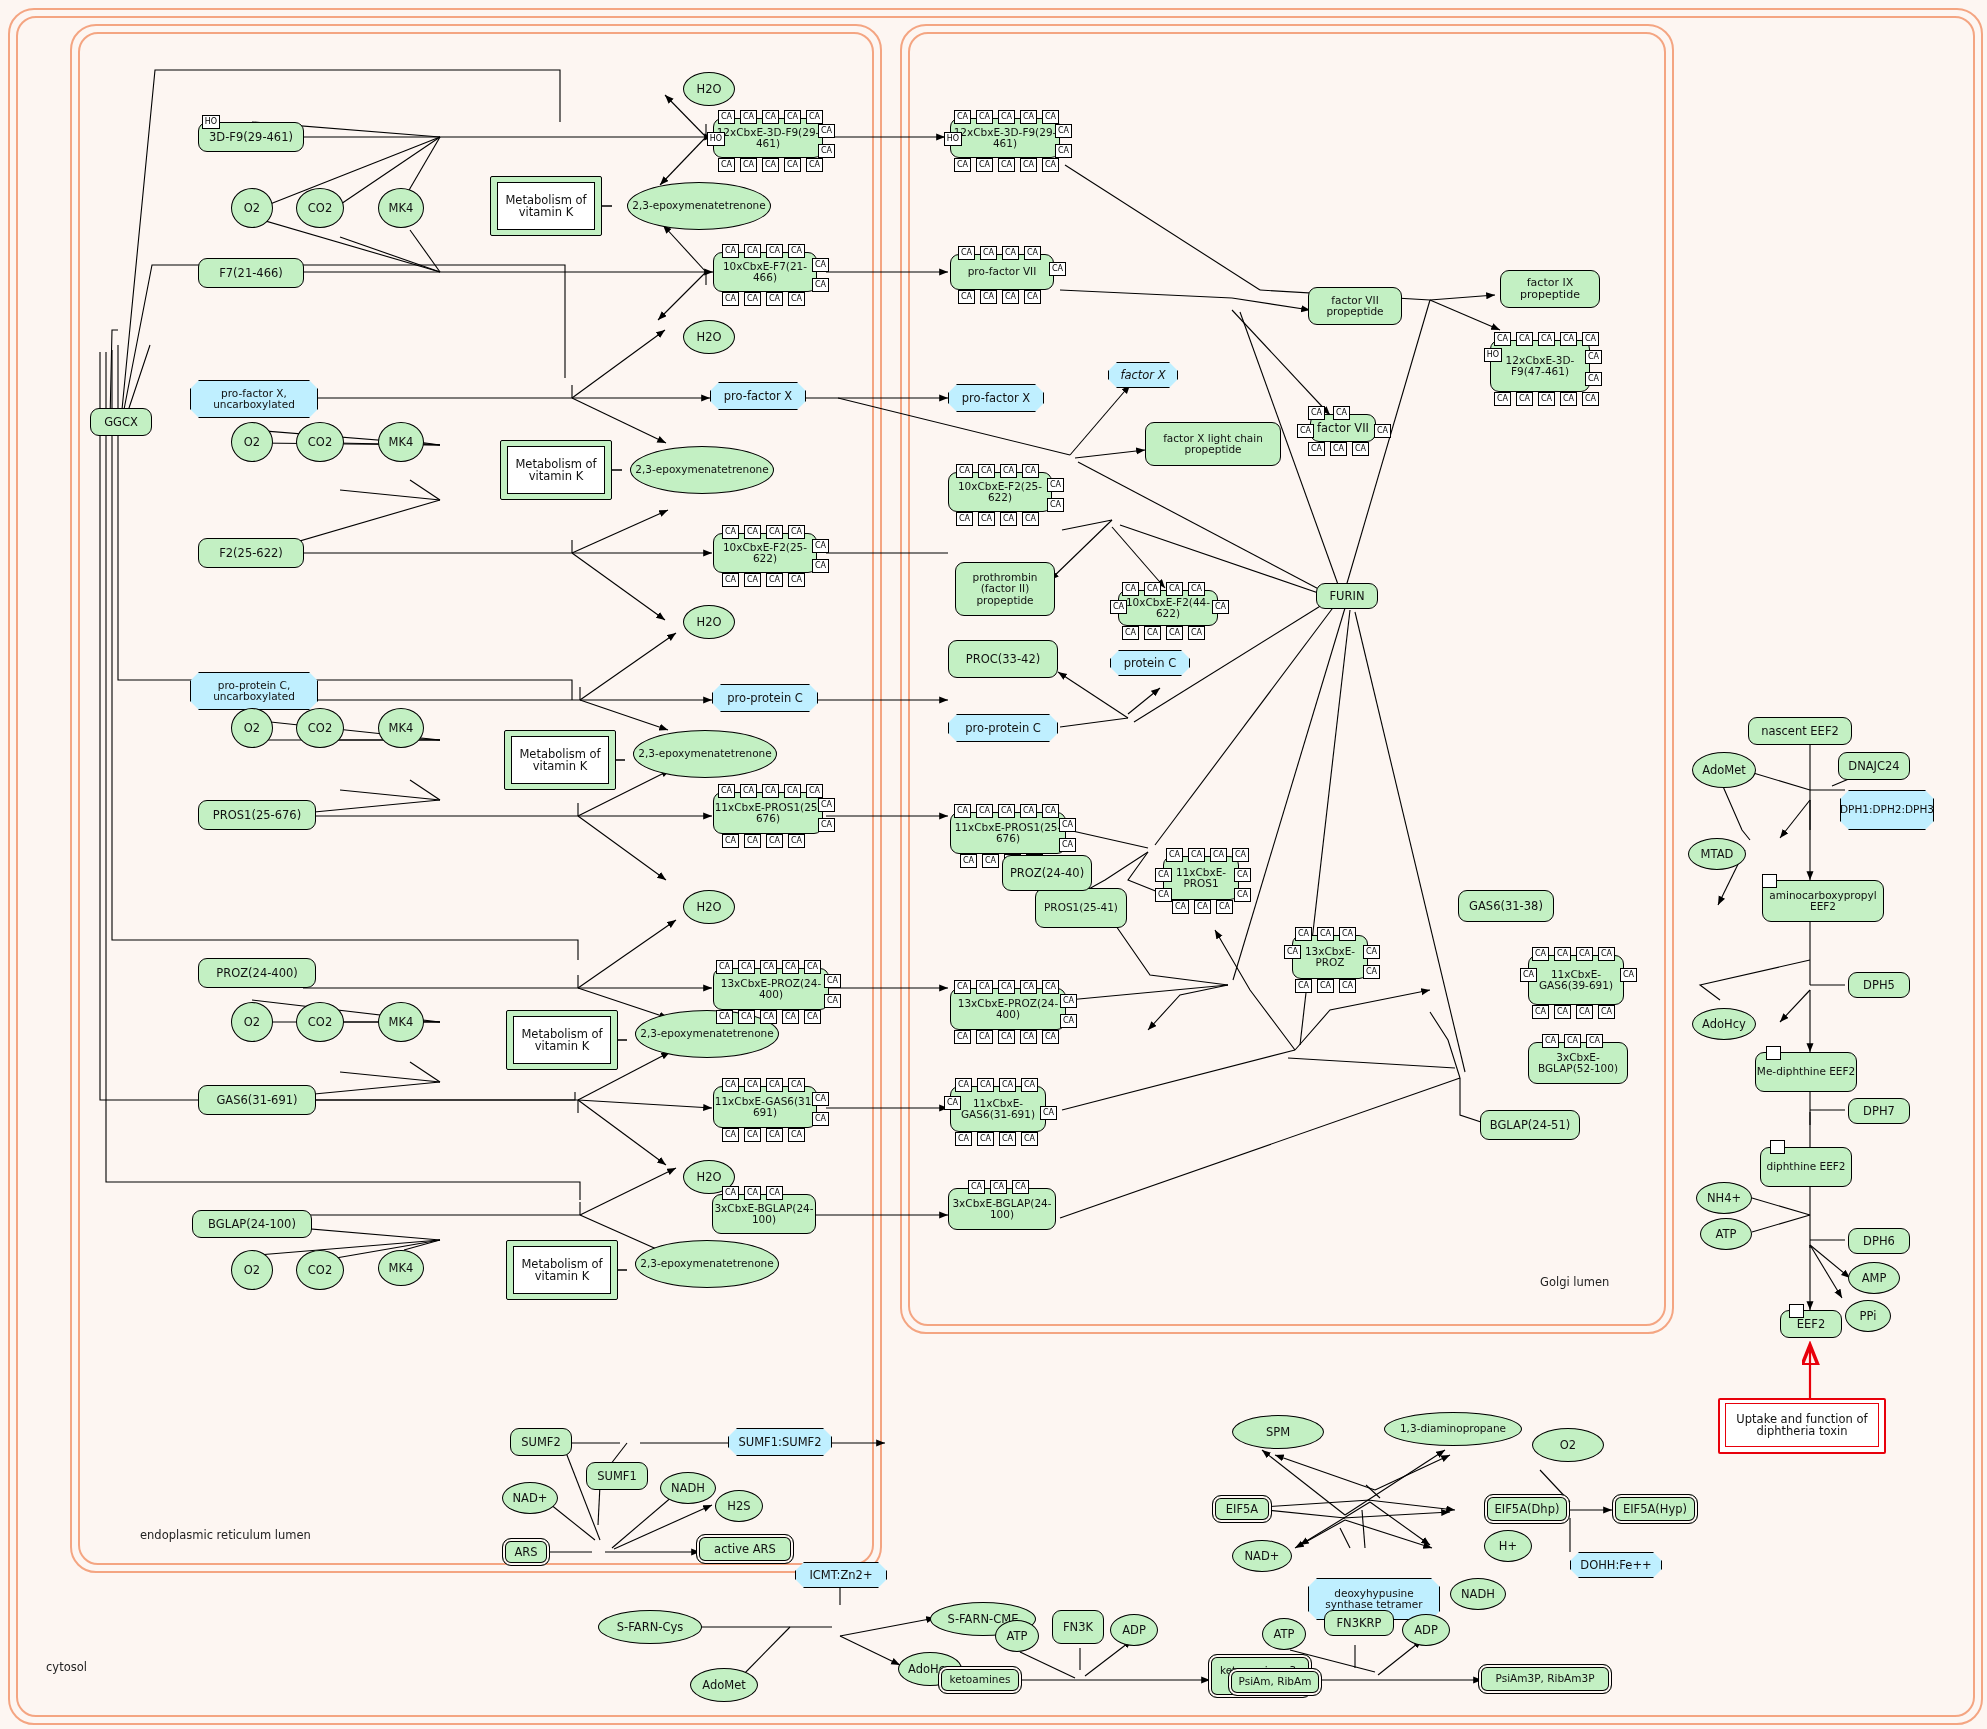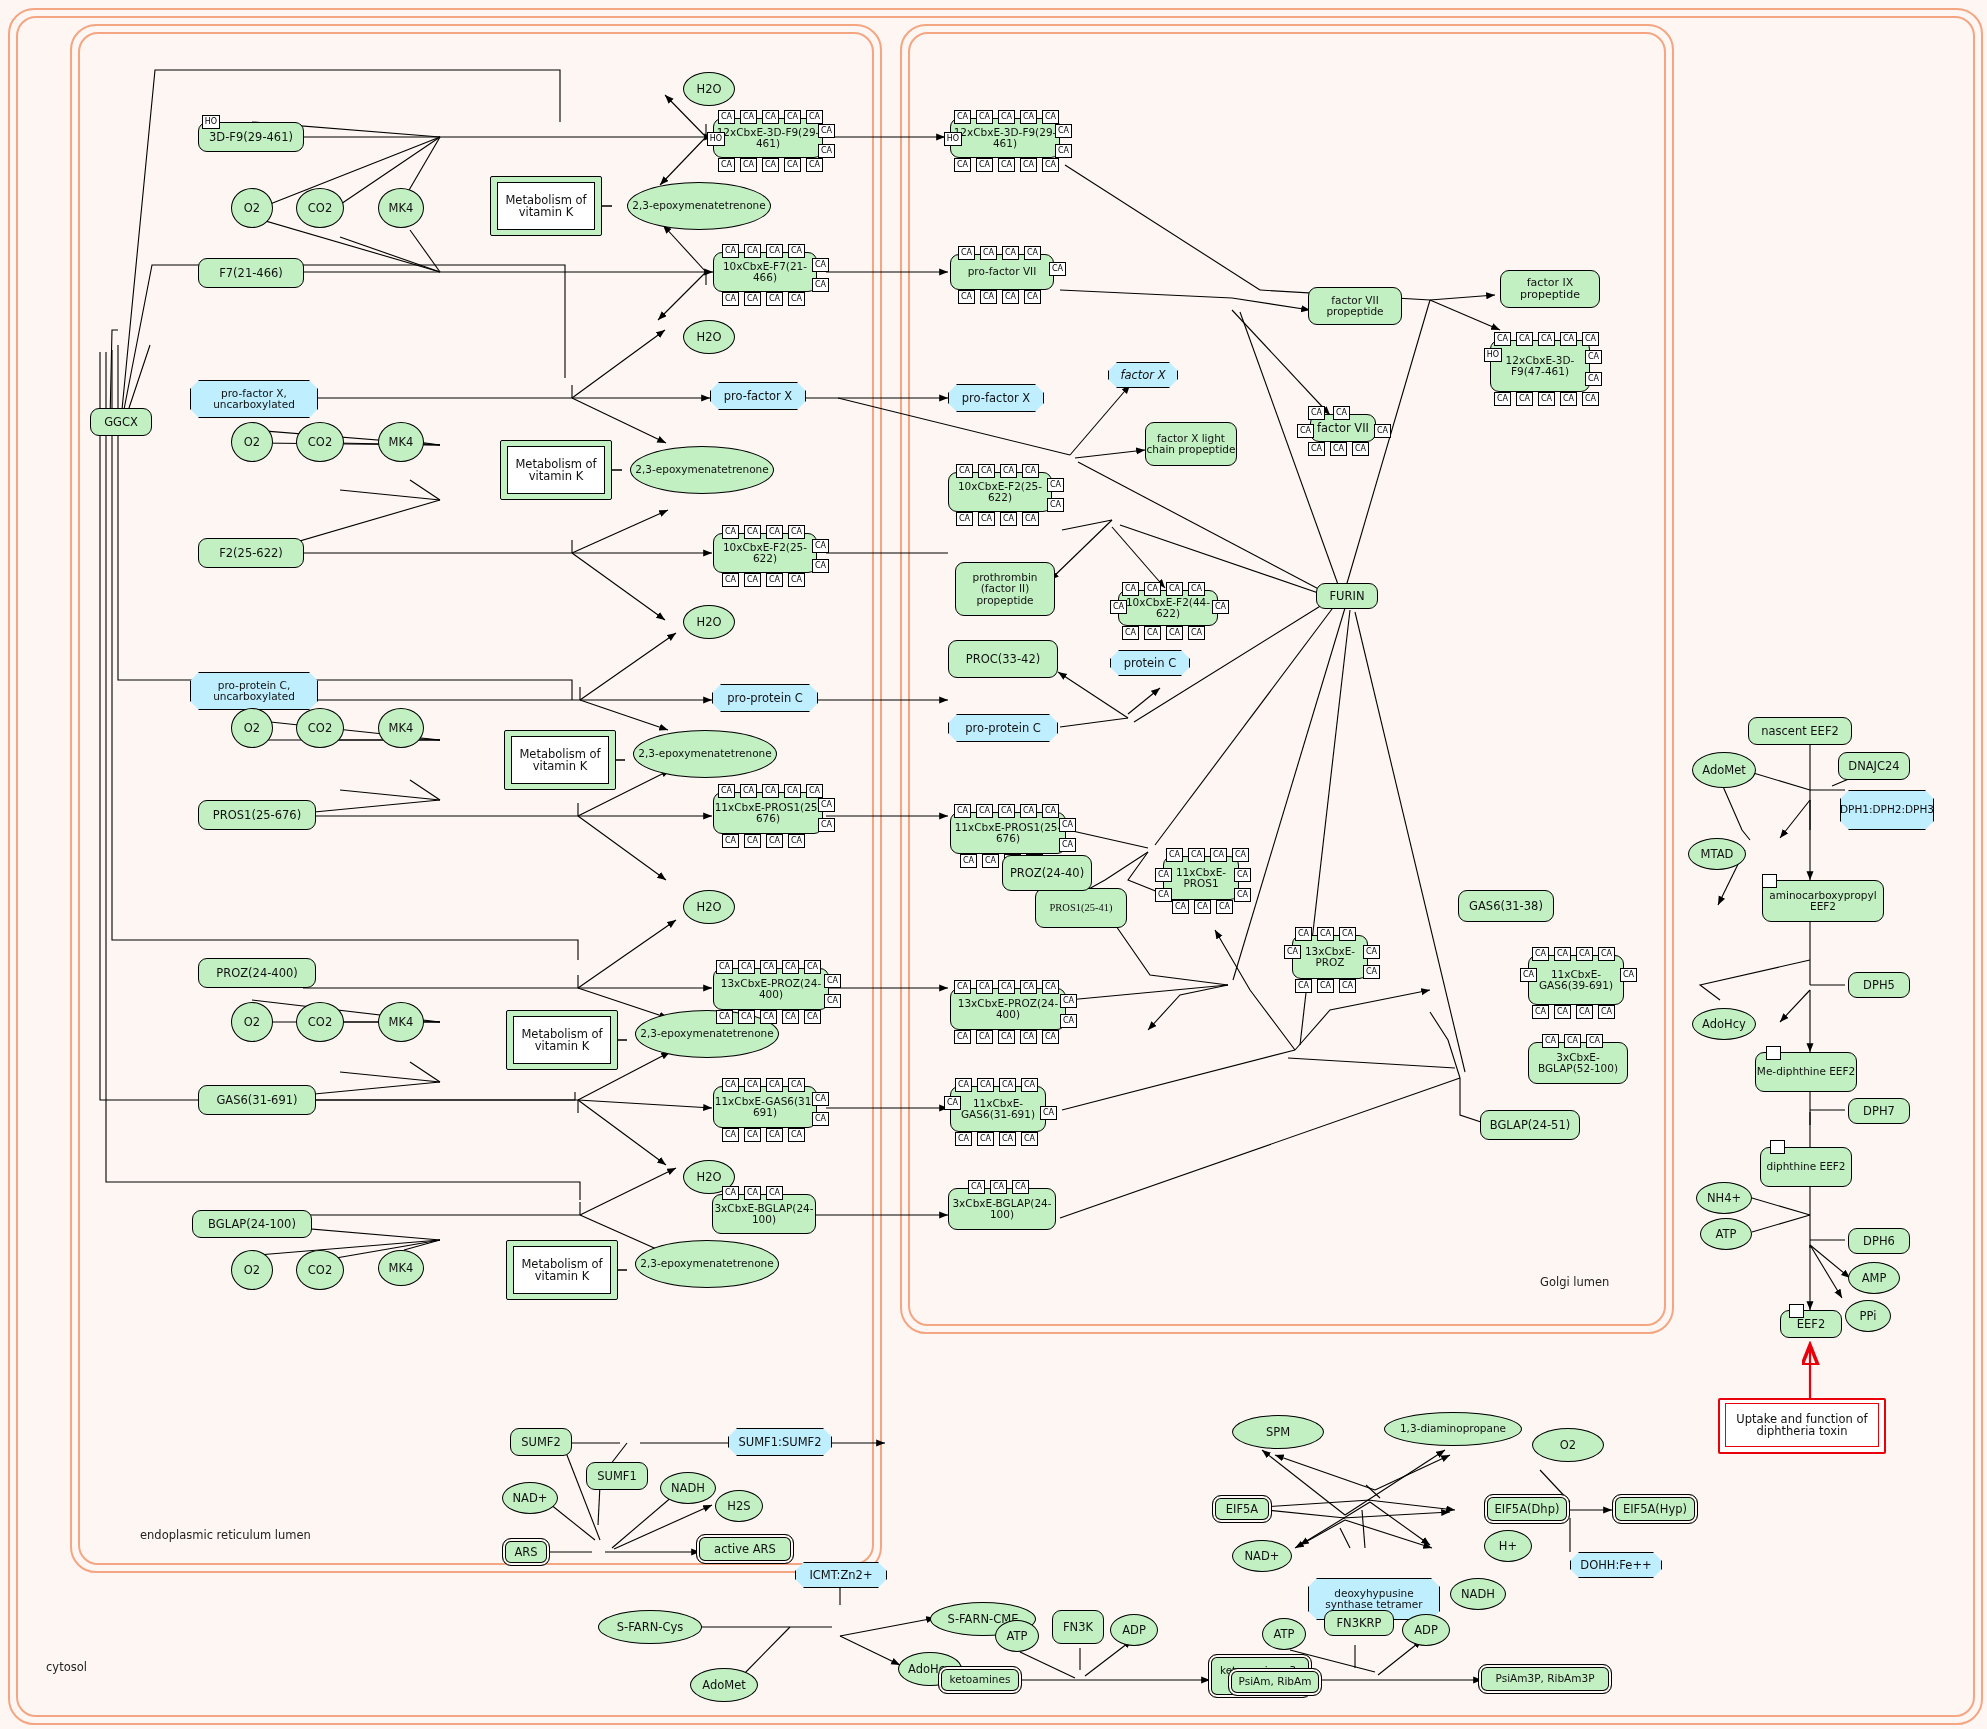--- a/index.html
+++ b/index.html
@@ -484,21 +484,21 @@
   <div class="ca" style="left:1002px;top:246px;">CA</div>
     <div class="ca" style="left:1024px;top:246px;">CA</div>
   <div class="ca" style="left:1049px;top:262px;">CA</div>
   <div class="ca" style="left:958px;top:290px;">CA</div>
     <div class="ca" style="left:980px;top:290px;">CA</div>
   <div class="ca" style="left:1002px;top:290px;">CA</div>
     <div class="ca" style="left:1024px;top:290px;">CA</div>
 
   <div class="node cplx" style="left:948px;top:384px;width:96px;height:28px;">pro-factor X</div>
   <div class="node cplx" style="left:1108px;top:362px;width:70px;height:26px;font-style:italic;">factor X</div>
-  <div class="node prot" style="left:1145px;top:422px;width:92px;height:44px;font-size:10.5px;">factor X light chain propeptide</div>
+  <div class="node prot" style="left:1145px;top:422px;width:136px;height:44px;font-size:10.5px;">factor X light chain propeptide</div>
   <div class="node prot" style="left:1308px;top:287px;width:94px;height:38px;font-size:10.5px;">factor VII propeptide</div>
   <div class="node prot" style="left:1500px;top:270px;width:100px;height:38px;font-size:11px;">factor IX propeptide</div>
   <div class="node prot" style="left:1310px;top:414px;width:66px;height:28px;">factor VII</div>
   <div class="ca" style="left:1308px;top:406px;">CA</div>
     <div class="ca" style="left:1333px;top:406px;">CA</div>
   <div class="ca" style="left:1297px;top:424px;">CA</div>
   <div class="ca" style="left:1374px;top:424px;">CA</div>
   <div class="ca" style="left:1308px;top:442px;">CA</div>
     <div class="ca" style="left:1330px;top:442px;">CA</div>
   <div class="ca" style="left:1352px;top:442px;">CA</div>
@@ -553,21 +553,21 @@
   <div class="ca" style="left:998px;top:804px;">CA</div>
     <div class="ca" style="left:1020px;top:804px;">CA</div>
   <div class="ca" style="left:1042px;top:804px;">CA</div>
   <div class="ca" style="left:1059px;top:818px;">CA</div>
     <div class="ca" style="left:1059px;top:838px;">CA</div>
   <div class="ca" style="left:960px;top:854px;">CA</div>
     <div class="ca" style="left:982px;top:854px;">CA</div>
   <div class="ca" style="left:1004px;top:854px;">CA</div>
     <div class="ca" style="left:1026px;top:854px;">CA</div>
 
-  <div class="node prot" style="left:1035px;top:888px;width:92px;height:40px;font-size:10.5px;font-family:Liberation Serif, serif;">PROS1(25-41)</div>
+  <div class="node prot" style="left:1035px;top:888px;width:92px;height:40px;font-size:10.5px;">PROS1(25-41)</div>
   <div class="node prot" style="left:1163px;top:856px;width:76px;height:44px;font-size:10.5px;">11xCbxE-PROS1</div>
   <div class="ca" style="left:1166px;top:848px;">CA</div>
     <div class="ca" style="left:1188px;top:848px;">CA</div>
   <div class="ca" style="left:1210px;top:848px;">CA</div>
     <div class="ca" style="left:1232px;top:848px;">CA</div>
   <div class="ca" style="left:1155px;top:868px;">CA</div>
     <div class="ca" style="left:1155px;top:888px;">CA</div>
   <div class="ca" style="left:1234px;top:868px;">CA</div>
     <div class="ca" style="left:1234px;top:888px;">CA</div>
   <div class="ca" style="left:1172px;top:900px;">CA</div>

